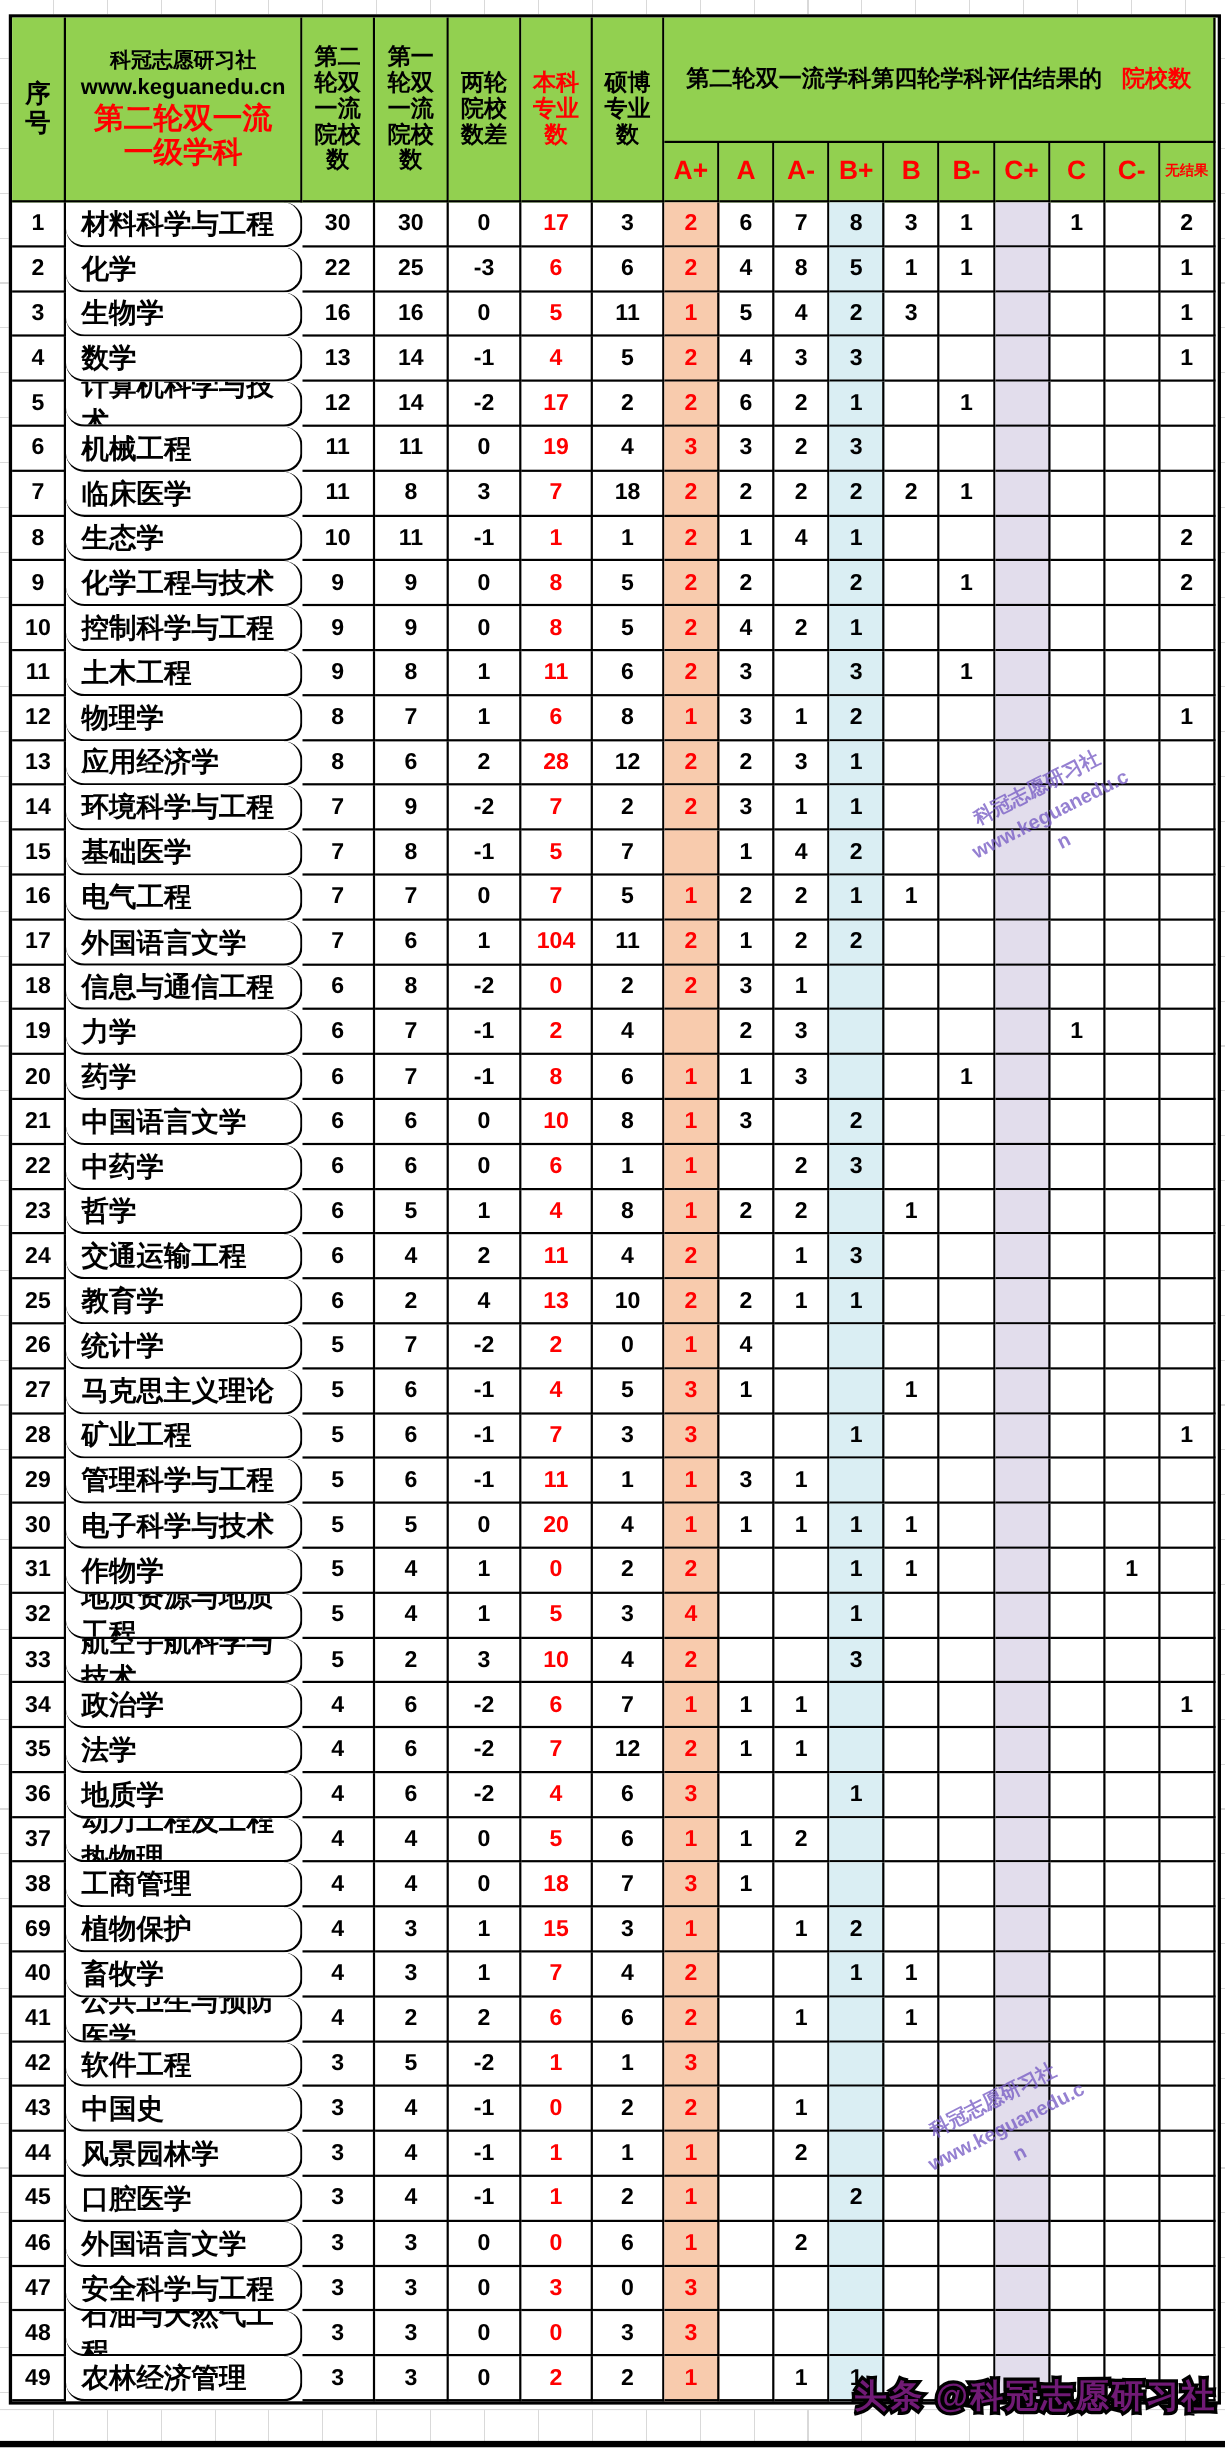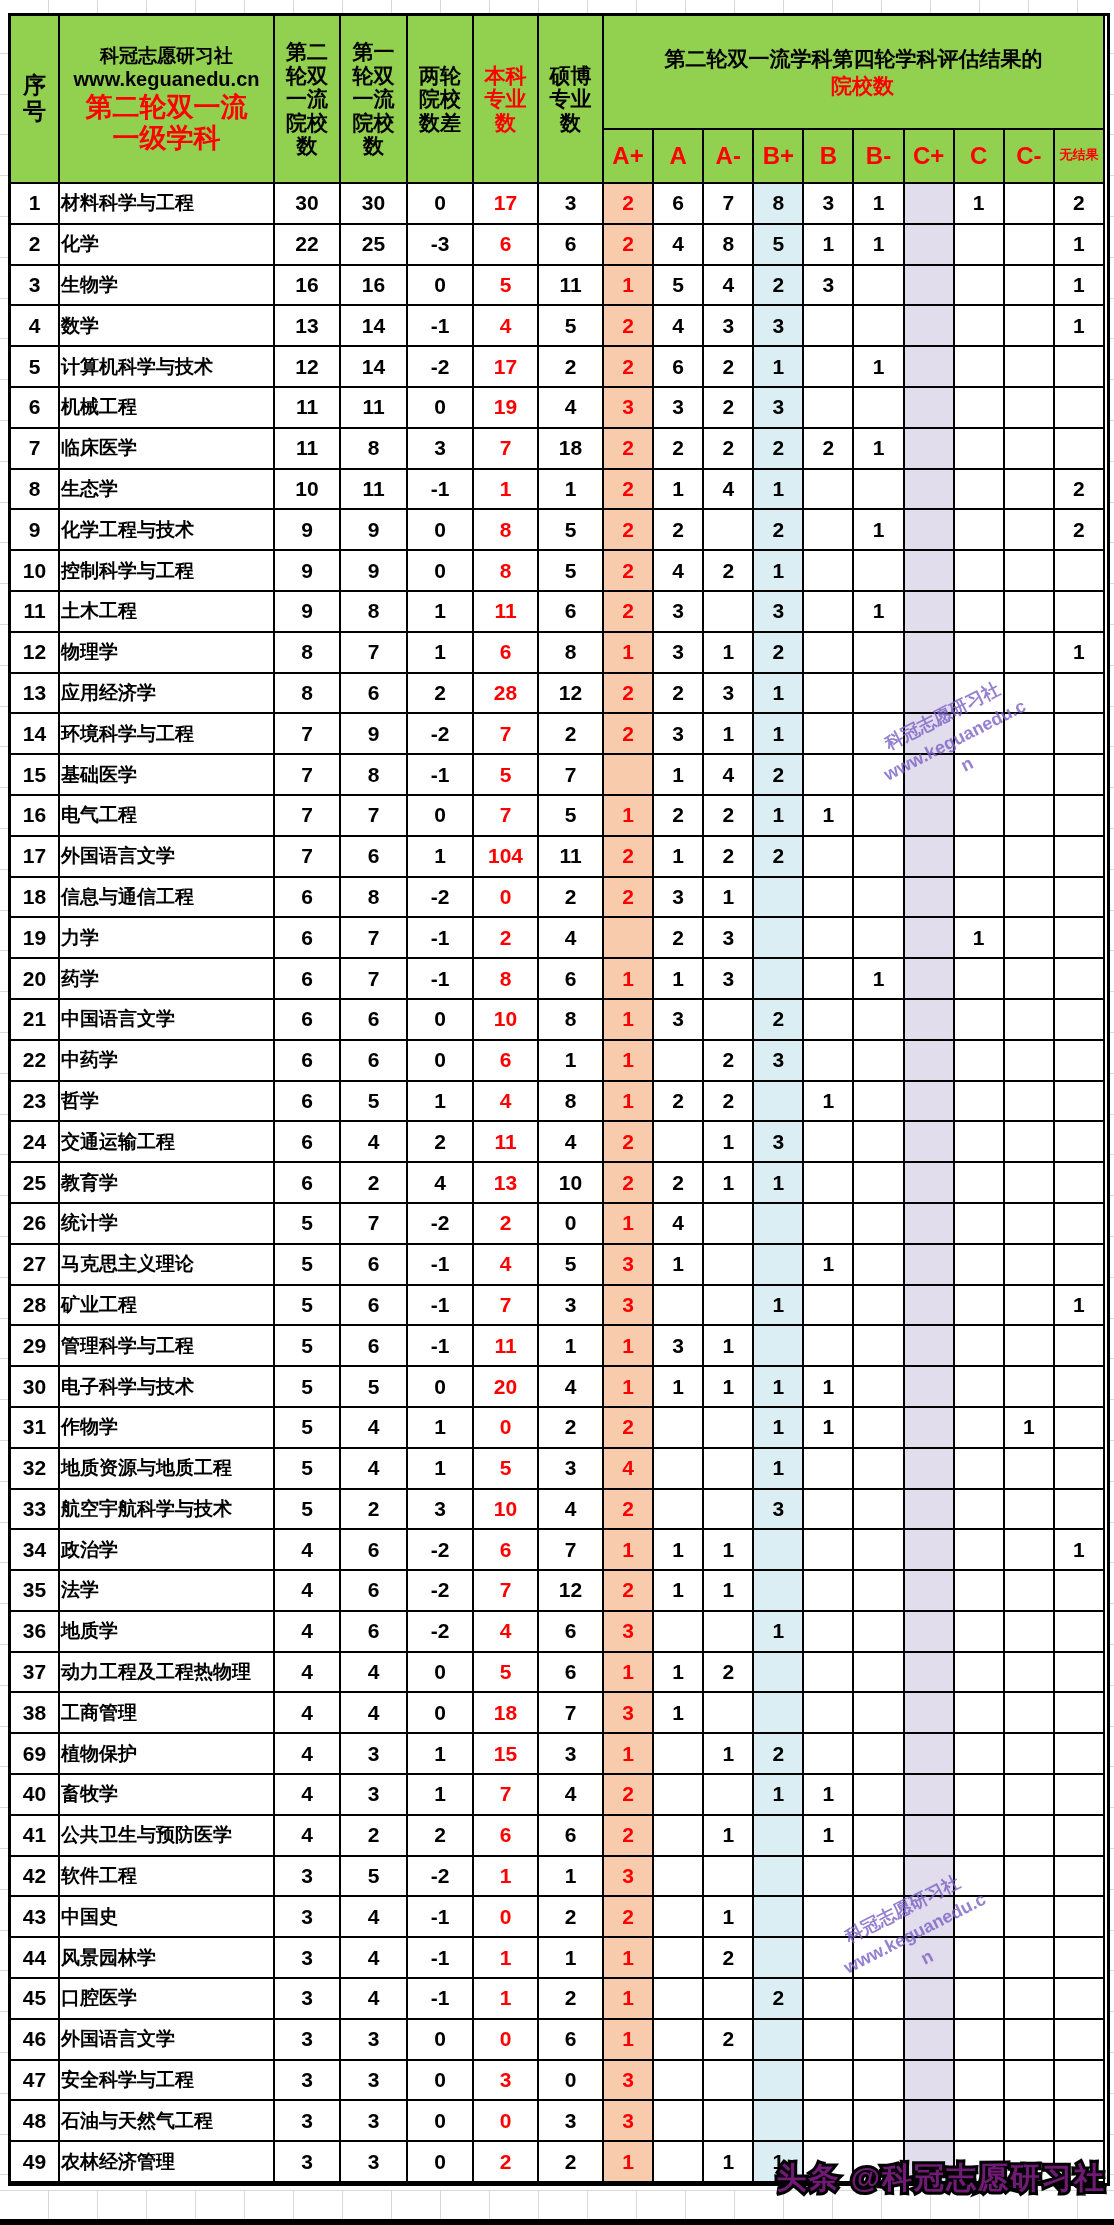--- a/index.html
+++ b/index.html
@@ -23,30 +23,30 @@
   }
   .thead{display:grid;grid-template-columns:var(--cols);grid-template-rows:114px 54px;}
   .tbody{display:grid;grid-template-columns:var(--cols);grid-auto-rows:40.8px;}
   .cell{
     box-sizing:border-box;border-right:2px solid #000;border-bottom:2px solid #000;
     display:flex;align-items:center;justify-content:center;
     font-weight:bold;color:#000;overflow:hidden;
   }
   .hd{background:var(--green);text-align:center;white-space:pre-line;font-size:21px;line-height:1.12;}
   .hd.span2{grid-row:1/3;}
-  .group{grid-row:1;grid-column:8/18;flex-direction:column;line-height:1.3;font-size:21px;}
+  .group{grid-row:1;grid-column:8/18;flex-direction:row;line-height:1.3;font-size:21px;}
   .group .gl2{color:var(--red);margin-left:18px;}
   .glabel{grid-row:2;color:var(--red);font-size:24px;}
   .glabel.small{font-size:13px;font-family:Liberation Mono, monospace;}
   .title-cell{flex-direction:column;line-height:1.25;}
   .title-cell .t1{font-size:19px;}
   .title-cell .t2{font-size:20px;}
   .title-cell .t3,.title-cell .t4{font-size:27px;color:var(--red);line-height:1.15;}
   .c-xh,.c-n,.c-g,.c-bk,.c-ap,.c-bp,.c-cp{font-size:21px;}
-  .c-name{justify-content:flex-start;padding-left:1px;font-size:19px;letter-spacing:0;}
+  .c-name{justify-content:flex-start;padding-left:14px;font-size:25px;letter-spacing:0;border-radius:17px;}
   .c-bk{color:var(--red);}
   .c-ap{color:var(--red);background:var(--apbg);}
   .c-bp{background:var(--bpbg);}
   .c-cp{background:var(--cpbg);}
   .wm{
     position:absolute;transform:rotate(-27deg);color:rgba(122,96,198,0.8);
     font-weight:bold;font-size:18px;line-height:1.5;text-align:center;
     width:230px;pointer-events:none;white-space:pre-line;
   }
   .footer-wm{

